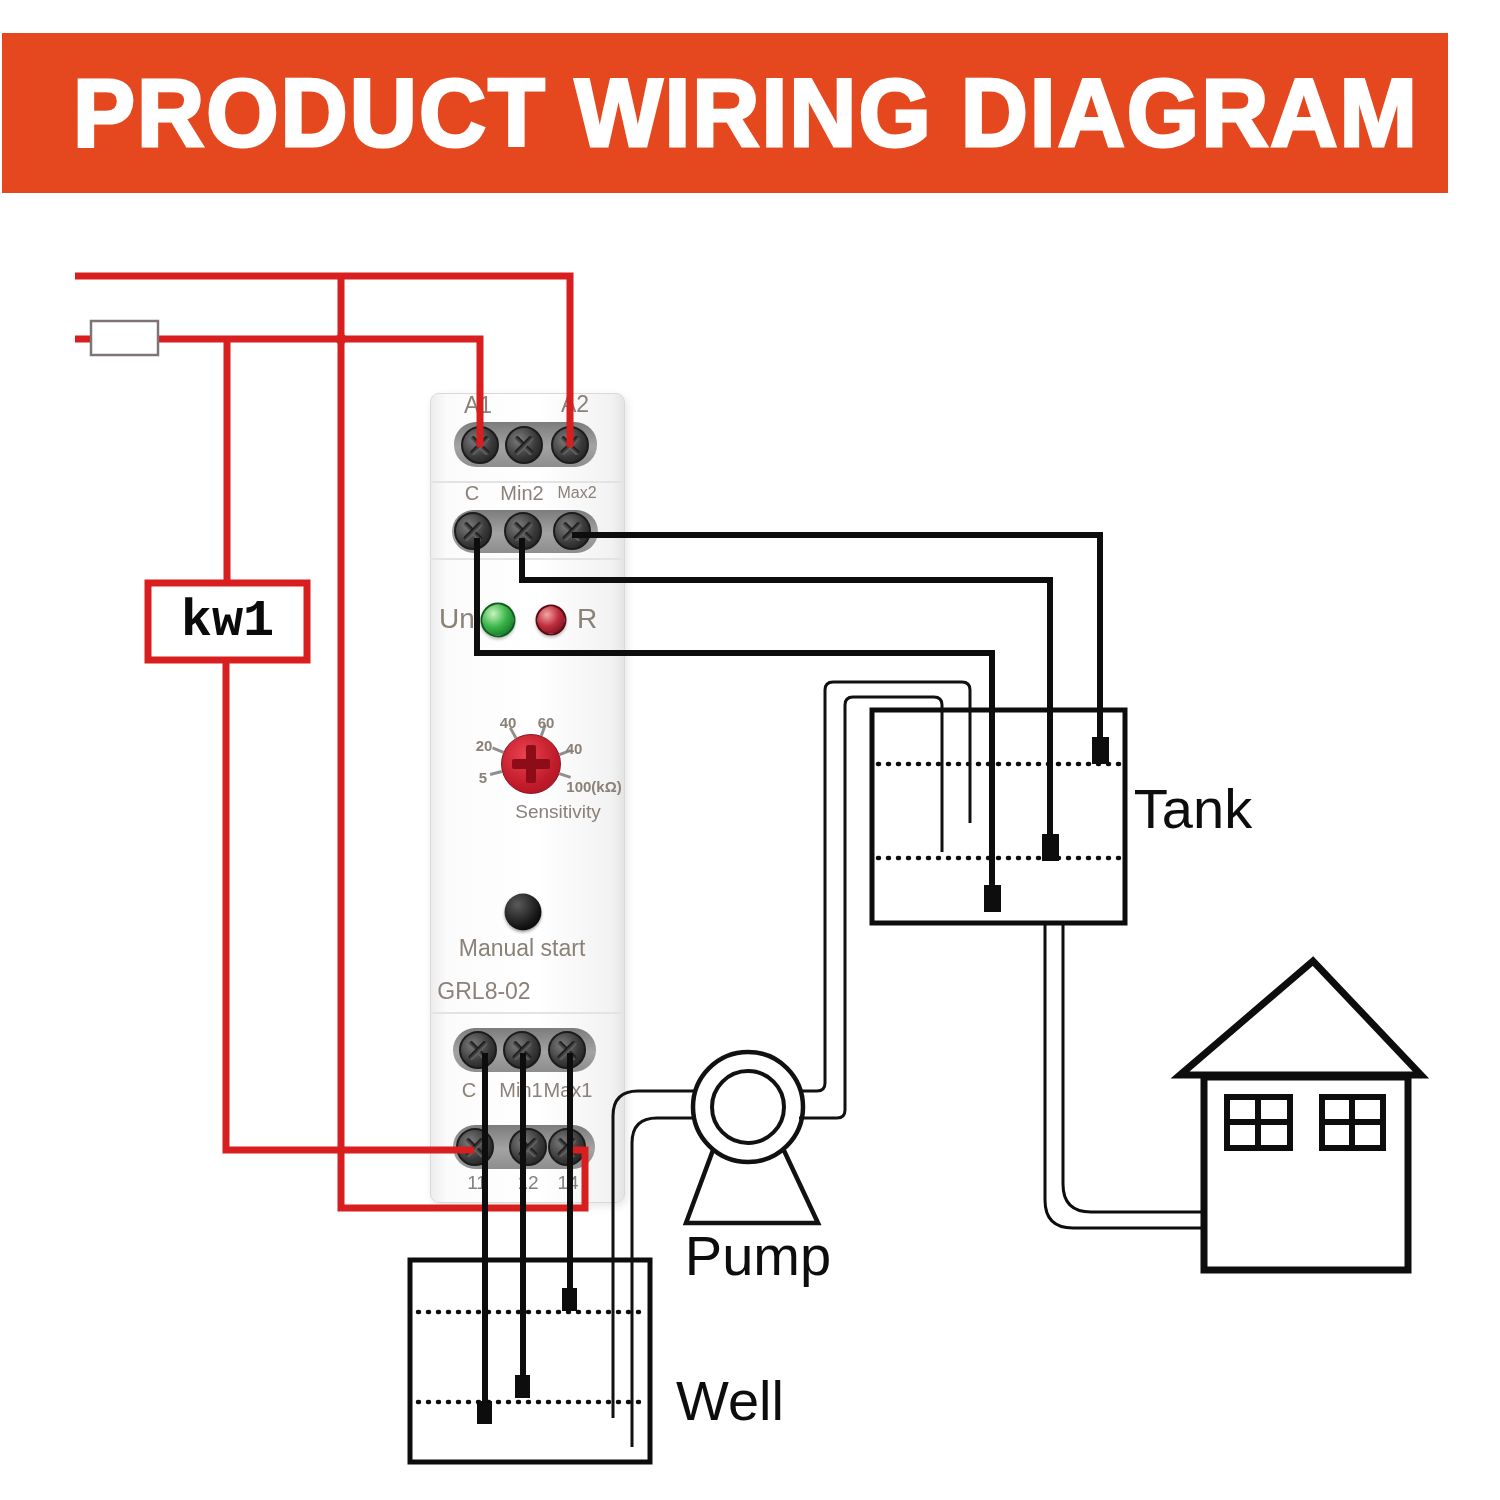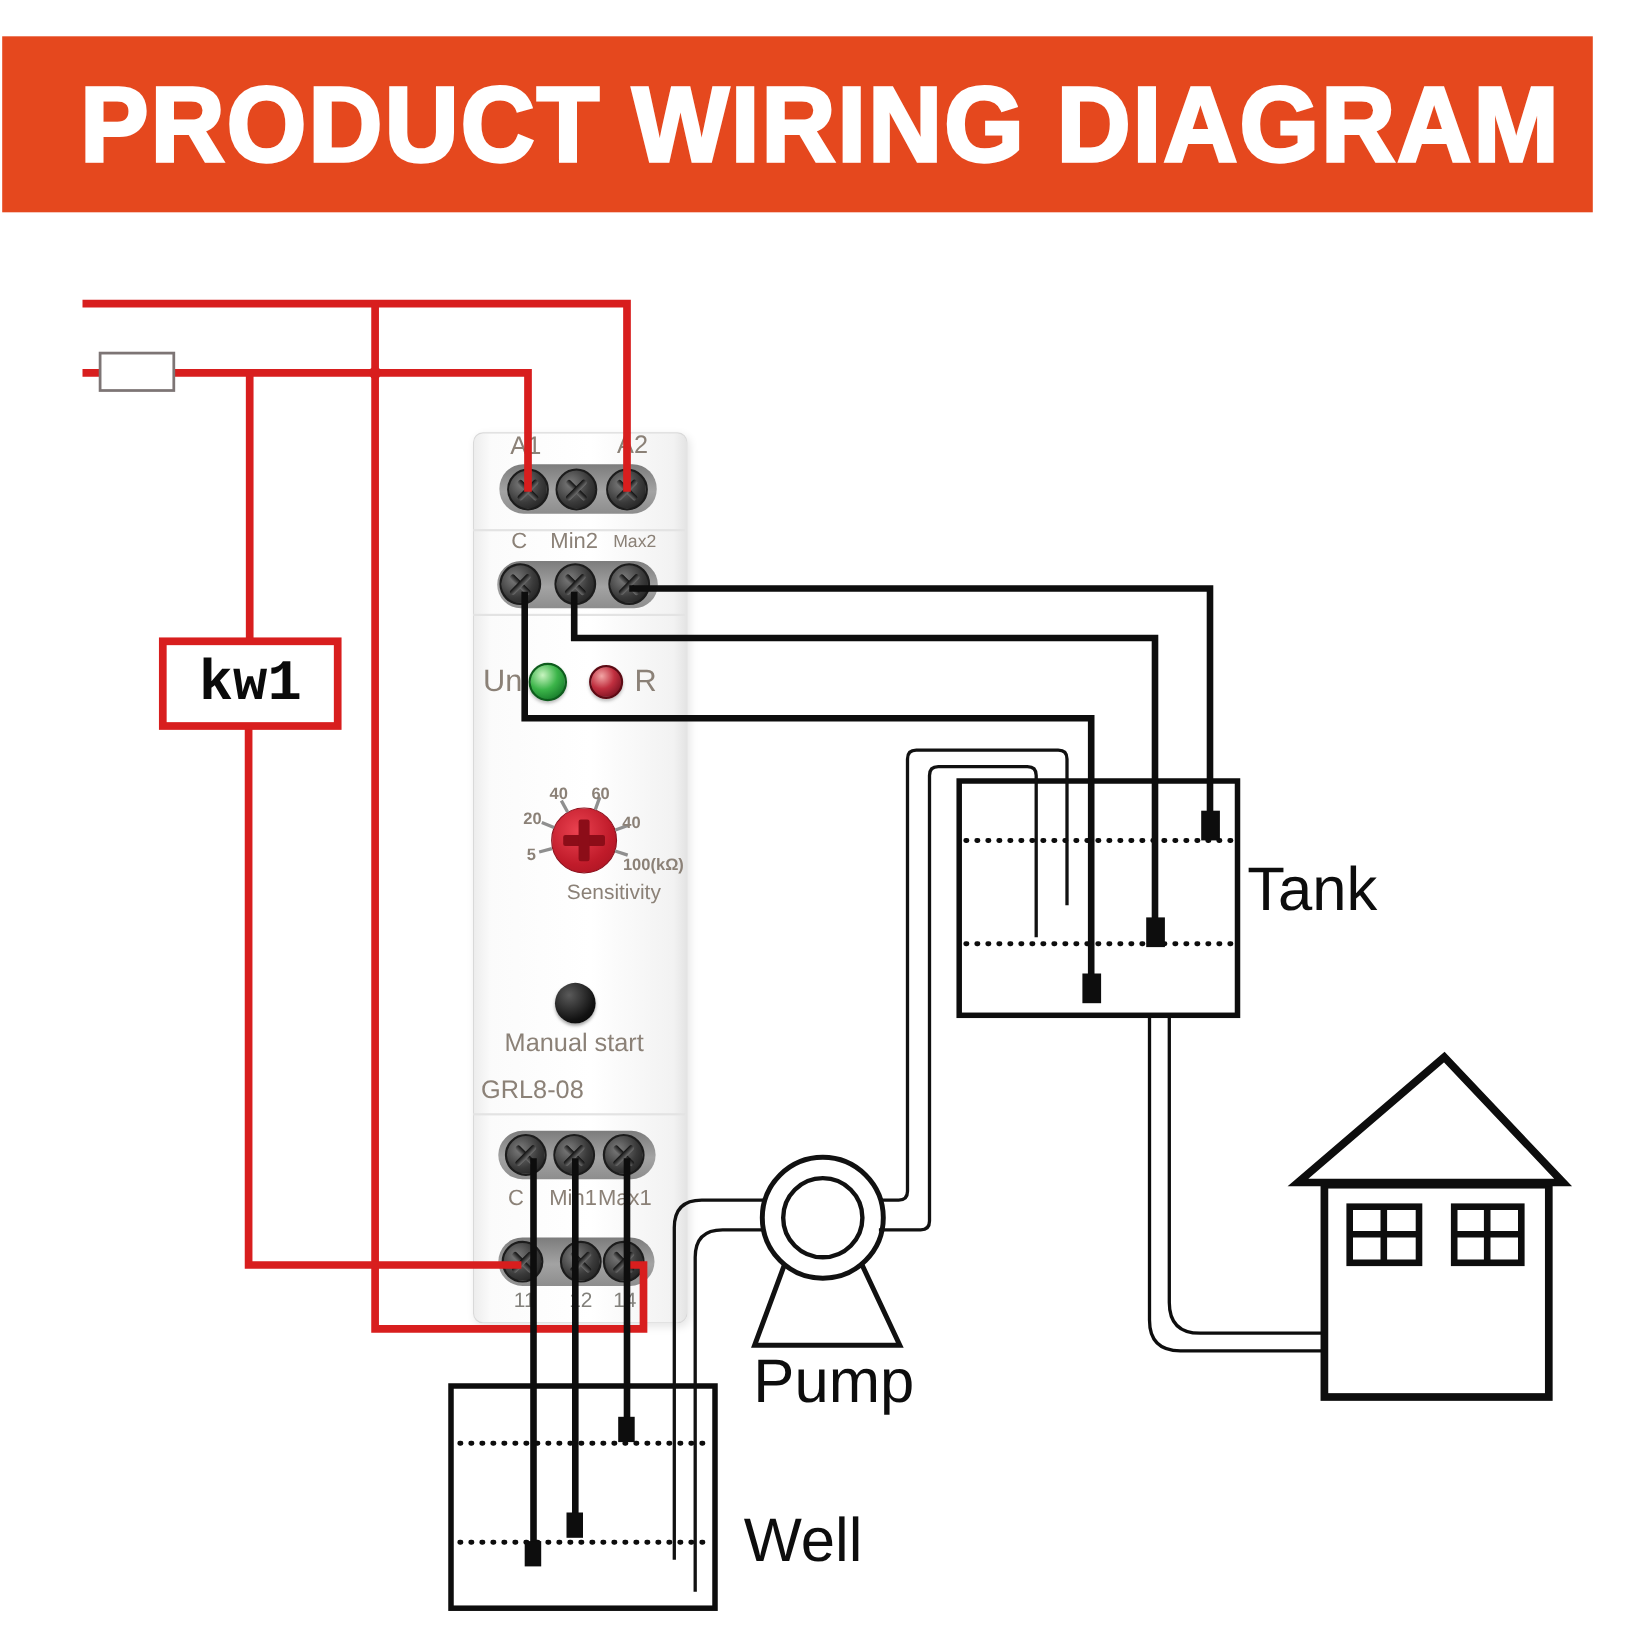--- a/index.html
+++ b/index.html
@@ -121,21 +121,21 @@
     <div class="dial-num" style="left:483px;top:777px">5</div>
     <div class="dial-num" style="left:484px;top:745px">20</div>
     <div class="dial-num" style="left:508px;top:722px">40</div>
     <div class="dial-num" style="left:546px;top:722px">60</div>
     <div class="dial-num" style="left:574px;top:748px">40</div>
     <div class="dial-num" style="left:594px;top:786px">100(kΩ)</div>
     <div class="rlabel" style="left:558px;top:812px;font-size:19px">Sensitivity</div>
 
     <div class="pushbutton"></div>
     <div class="rlabel" style="left:522px;top:948px;font-size:23px">Manual start</div>
-    <div class="rlabel" style="left:484px;top:991px;font-size:23px">GRL8-08</div>
+    <div class="rlabel" style="left:484px;top:991px;font-size:23px">GRL8-02</div>
   </div>
 
   <svg class="wire-layer" width="1500" height="1500" viewBox="0 0 1500 1500">
 
     <g stroke="#D81E1E" stroke-width="7" fill="none">
       <polyline points="75,276 570,276 570,447"></polyline>
       <polyline points="75,339 480,339 480,447"></polyline>
       <polyline points="341,276 341,1208 585,1208 585,1150 570,1150"></polyline>
       <line x1="227" y1="339" x2="227" y2="588"></line>
       <polyline points="226,656 226,1150 474,1150"></polyline>

